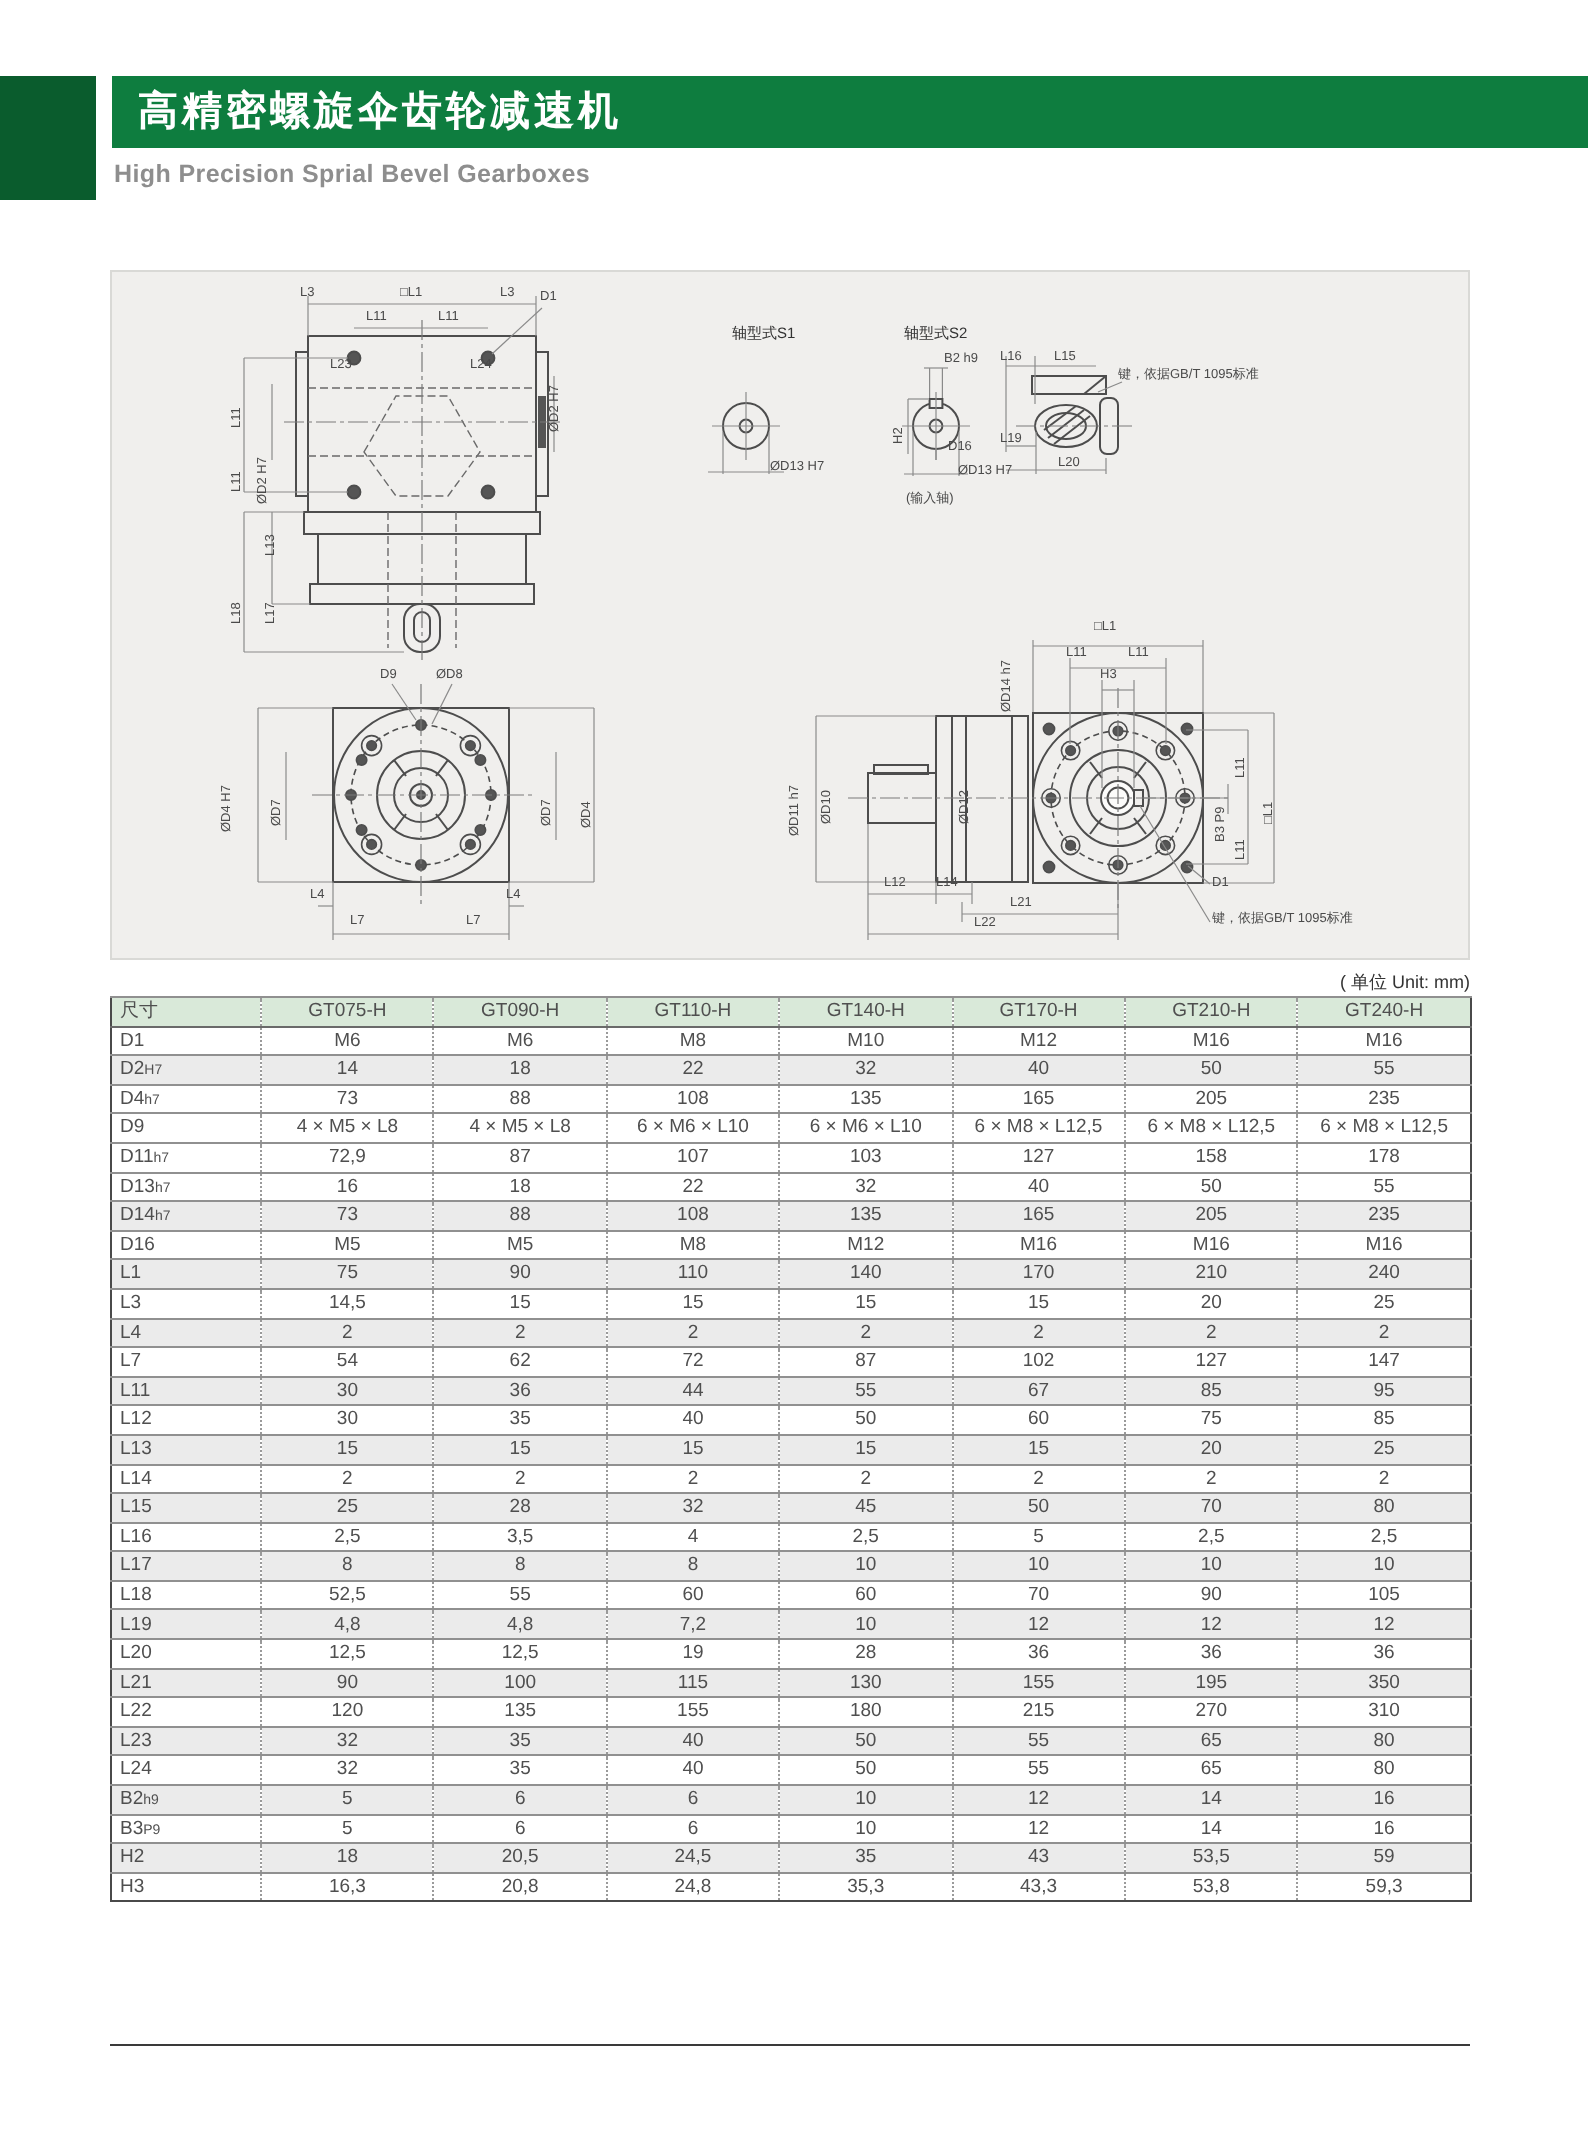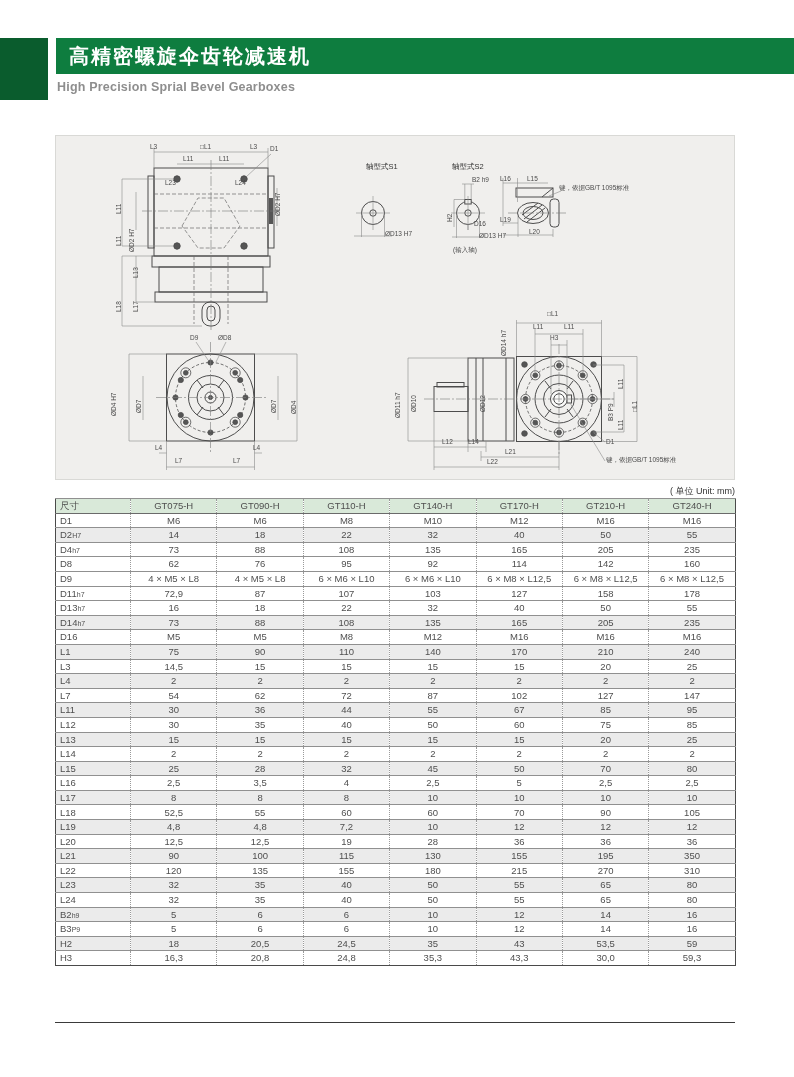--- a/index.html
+++ b/index.html
@@ -397,30 +397,20 @@
         <th>D4<span class="sub">h7</span></th>
         <td>73</td>
         <td>88</td>
         <td>108</td>
         <td>135</td>
         <td>165</td>
         <td>205</td>
         <td>235</td>
       </tr>
       <tr>
-        <th>D8</th>
-        <td>62</td>
-        <td>76</td>
-        <td>95</td>
-        <td>92</td>
-        <td>114</td>
-        <td>142</td>
-        <td>160</td>
-      </tr>
-      <tr>
         <th>D9</th>
         <td>4 × M5 × L8</td>
         <td>4 × M5 × L8</td>
         <td>6 × M6 × L10</td>
         <td>6 × M6 × L10</td>
         <td>6 × M8 × L12,5</td>
         <td>6 × M8 × L12,5</td>
         <td>6 × M8 × L12,5</td>
       </tr>
       <tr>
@@ -673,20 +663,20 @@
         <td>53,5</td>
         <td>59</td>
       </tr>
       <tr>
         <th>H3</th>
         <td>16,3</td>
         <td>20,8</td>
         <td>24,8</td>
         <td>35,3</td>
         <td>43,3</td>
-        <td>30,0</td>
+        <td>53,8</td>
         <td>59,3</td>
       </tr>
     </tbody>
 </table>
 
 <div class="footer-line"></div>
 <div class="footer-text">GPG MOTOR 台邦电机</div>
 
 </body></html>

